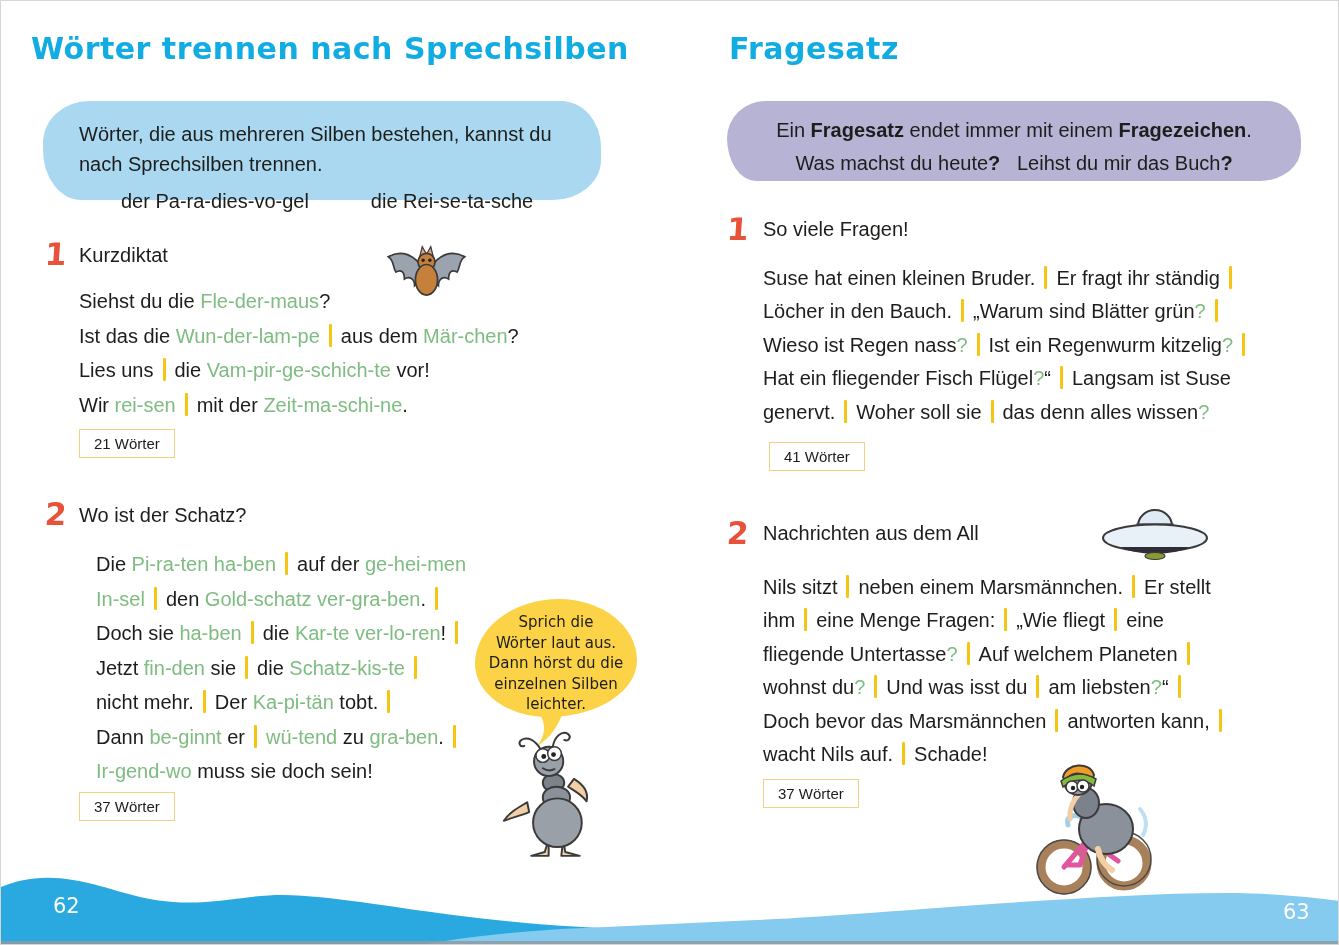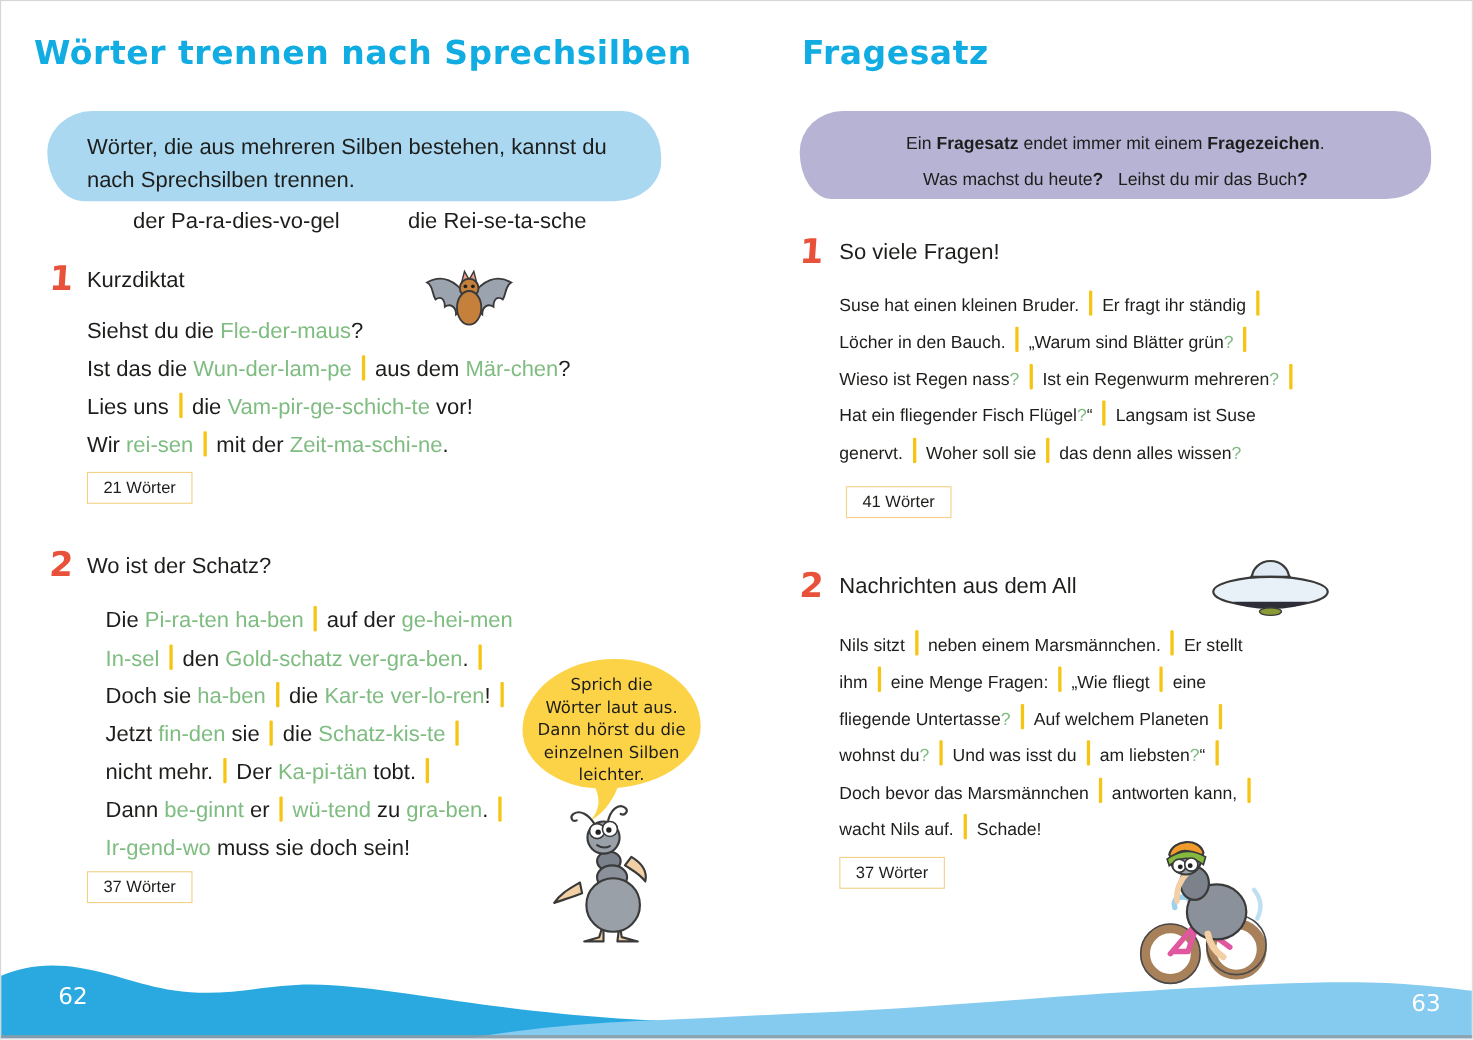--- a/index.html
+++ b/index.html
@@ -31,21 +31,21 @@
   .blob-examples{display:flex;padding-left:42px;margin-top:7px;line-height:30px;}
   .blob-examples .ex2{margin-left:62px;}
   .blob-center .tline{text-align:center;}
   .ex-number{
     font-size:31px;font-weight:800;color:var(--number-orange,#e8513a);
     transform:skewX(-4deg);font-family:"DejaVu Sans",sans-serif;line-height:1;
   }
   .ex-heading{font-size:20px;color:#1d1d1b;}
   .tline{white-space:pre;}
   .lines-lg .tline{height:34.5px;line-height:34.5px;font-size:20px;}
-  .lines-md .tline{height:33.4px;line-height:33.4px;font-size:16px;}
+  .lines-md .tline{height:33.4px;line-height:33.4px;font-size:20px;}
   .seg-k{color:#1d1d1b;}
   .seg-g{color:var(--syllable-green,#7ebc80);}
   .seg-b{color:#1d1d1b;font-weight:700;}
   .bar{
     display:inline-block;width:3px;height:23px;border-radius:1px;
     background:var(--separator-gold,#f6c412);
     margin:0 9px;vertical-align:-4px;
   }
   .count-box{
     display:inline-block;border:1.5px solid var(--box-border-gold,#f2d184);
@@ -64,21 +64,21 @@
   .bubble-tail{position:absolute;left:62px;top:96%;}
   .pageno{color:#ffffff;font-size:21px;font-family:"DejaVu Sans",sans-serif;}
 </style>
 </head>
 <body>
 
 <div class="page">
 
   <div class="abs page-title" style="left:30px;top:30px;">Wörter trennen nach Sprechsilben</div>
 
-  <div class="abs info-blob blob-blue" style="left:42px;top:100px;width:558px;height:82px;">
+  <div class="abs info-blob blob-blue" style="left:42px;top:100px;width:558px;height:99px;">
     <div class="blob-line">Wörter, die aus mehreren Silben bestehen, kannst du</div>
     <div class="blob-line">nach Sprechsilben trennen.</div>
     <div class="blob-examples">
       <span class="ex1">der Pa-ra-dies-vo-gel</span>
       <span class="ex2">die Rei-se-ta-sche</span>
     </div>
   </div>
 
   <div class="abs ex-number" style="left:44px;top:238px;">1</div>
   <div class="abs ex-heading" style="left:78px;top:243px;">Kurzdiktat</div>
@@ -161,21 +161,21 @@
       <div class="tline"><span class="seg-k">Ein </span><span class="seg-b">Fragesatz</span><span class="seg-k"> endet immer mit einem </span><span class="seg-b">Fragezeichen</span><span class="seg-k">.</span></div>
       <div class="tline"><span class="seg-k">Was machst du heute</span><span class="seg-b">?</span><span class="seg-k">   Leihst du mir das Buch</span><span class="seg-b">?</span></div>
     </div>
 
   <div class="abs ex-number" style="left:726px;top:213px;">1</div>
   <div class="abs ex-heading" style="left:762px;top:217px;">So viele Fragen!</div>
 
   <div class="abs lines-md" style="left:762px;top:261px;">
       <div class="tline"><span class="seg-k">Suse hat einen kleinen Bruder.</span><span class="bar"></span><span class="seg-k">Er fragt ihr ständig</span><span class="bar"></span></div>
       <div class="tline"><span class="seg-k">Löcher in den Bauch.</span><span class="bar"></span><span class="seg-k">„Warum sind Blätter grün</span><span class="seg-g">?</span><span class="bar"></span></div>
-      <div class="tline"><span class="seg-k">Wieso ist Regen nass</span><span class="seg-g">?</span><span class="bar"></span><span class="seg-k">Ist ein Regenwurm mehreren</span><span class="seg-g">?</span><span class="bar"></span></div>
+      <div class="tline"><span class="seg-k">Wieso ist Regen nass</span><span class="seg-g">?</span><span class="bar"></span><span class="seg-k">Ist ein Regenwurm kitzelig</span><span class="seg-g">?</span><span class="bar"></span></div>
       <div class="tline"><span class="seg-k">Hat ein fliegender Fisch Flügel</span><span class="seg-g">?</span><span class="seg-k">“</span><span class="bar"></span><span class="seg-k">Langsam ist Suse</span></div>
       <div class="tline"><span class="seg-k">genervt.</span><span class="bar"></span><span class="seg-k">Woher soll sie</span><span class="bar"></span><span class="seg-k">das denn alles wissen</span><span class="seg-g">?</span></div>
     </div>
 
   <div class="abs count-box" style="left:768px;top:441px;">41 Wörter</div>
 
   <div class="abs ex-number" style="left:726px;top:517px;">2</div>
   <div class="abs ex-heading" style="left:762px;top:521px;">Nachrichten aus dem All</div>
 
   <div class="abs" style="left:1095px;top:498px;">

